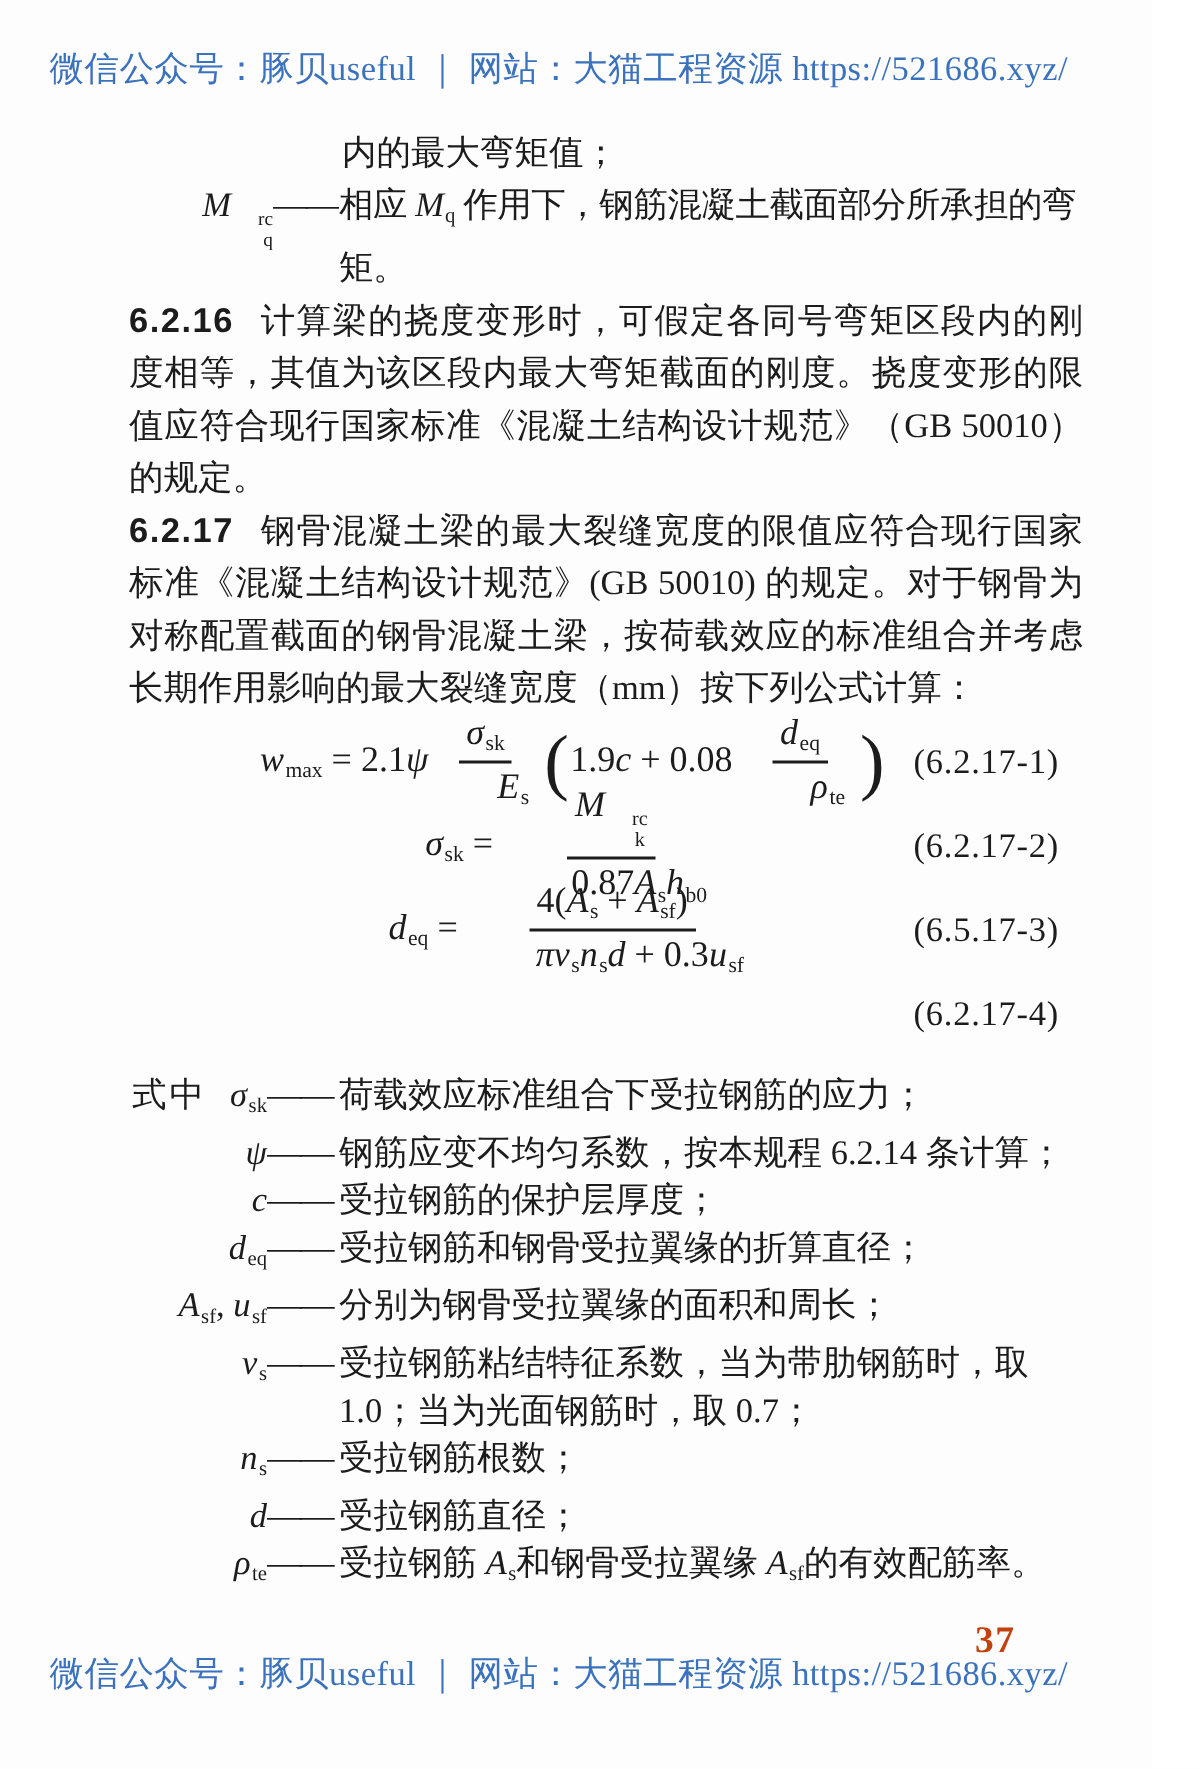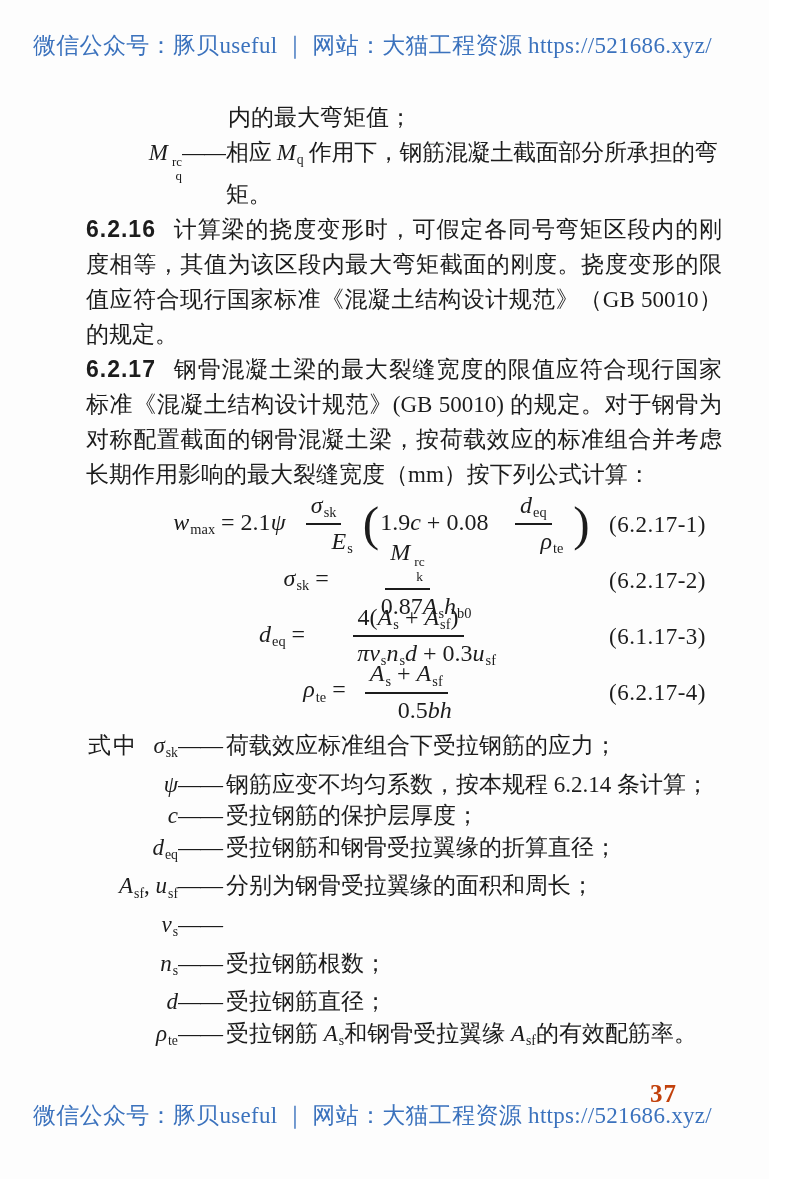--- a/index.html
+++ b/index.html
@@ -20,21 +20,21 @@
     white-space:nowrap;
     letter-spacing:0.3px;
   }
   .wm-top{left:33px;top:30px;}
   .wm-bottom{left:33px;top:1100px;}
   .pagenum{
     position:absolute;left:650px;top:1080px;
     font-size:25px;font-weight:bold;letter-spacing:1px;color:#c2410c;
   }
   
-  .bodycol{position:absolute;left:86px;top:100px;width:636px;}
+  .bodycol{position:absolute;left:86px;top:84px;width:636px;}
   .txt{font-size:23px;line-height:35px;}
   p.para{margin:0;text-align:justify;}
   .secnum{font-weight:bold;margin-right:17px;letter-spacing:1px;font-family:"Liberation Sans",sans-serif;margin-top:44px;}
   
   .carry-line{padding-left:142px;}
   .def-row{display:flex;align-items:baseline;position:relative;}
   .def-term{flex:none;width:92px;text-align:right;white-space:nowrap;}
   .def-dash{flex:none;width:48px;letter-spacing:-1px;overflow:hidden;}
   .def-text{flex:1;}
   .carry-row .def-term{width:96px;}
@@ -47,21 +47,21 @@
   .flabel{position:absolute;right:16px;top:50%;transform:translateY(-50%);font-size:23px;letter-spacing:0.5px;}
   
   .def-block{margin-top:10px;}
   .def-block .def-row{line-height:31.5px;font-size:23px;}
   .where{position:absolute;left:2px;top:0;letter-spacing:2px;}
   .closing{margin-top:8px;}
   
   .mi{font-style:italic;}
   .mtext{font-style:normal;}
   .sub{font-size:0.6em;vertical-align:-0.3em;font-style:normal;margin-left:1px;}
-  .supsub{display:inline-flex;flex-direction:column;font-size:0.56em;line-height:1.1;vertical-align:-0.45em;font-style:normal;margin-left:4px;}
+  .supsub{display:inline-flex;flex-direction:column;font-size:0.56em;line-height:1.1;vertical-align:-0.45em;font-style:normal;margin-left:18px;}
   .ss{display:block;}
   .frac{display:inline-flex;flex-direction:column;align-items:center;vertical-align:middle;margin:0 4px;text-align:center;}
   .fnum{display:block;padding:0 5px 3px 5px;border-bottom:2px solid #1c1c1c;line-height:1.12;}
   .fden{display:block;padding:3px 5px 0 5px;line-height:1.12;margin-left:37px;}
   .bigp{display:inline-block;font-size:2.05em;line-height:0;vertical-align:middle;font-style:normal;font-weight:300;margin:0 1px;}
 </style>
 </head>
 <body>
 
 <div class="page">
@@ -106,28 +106,24 @@
               <span class="fden"><span class="mtext">0.87</span><span class="mi">A</span><span class="sub">s</span><span class="mi">h</span><span class="sub">b0</span></span>
             </span></span>
     <span class="flabel">(6.2.17-2)</span>
   </div>
 
   <div class="formula-row">
     <span class="fml"><span class="mi">d</span><span class="sub">eq</span><span class="mtext"> = </span><span class="frac">
               <span class="fnum"><span class="mtext">4(</span><span class="mi">A</span><span class="sub">s</span><span class="mtext"> + </span><span class="mi">A</span><span class="sub">sf</span><span class="mtext">)</span></span>
               <span class="fden"><span class="mi">π</span><span class="mi">ν</span><span class="sub">s</span><span class="mi">n</span><span class="sub">s</span><span class="mi">d</span><span class="mtext"> + 0.3</span><span class="mi">u</span><span class="sub">sf</span></span>
             </span></span>
-    <span class="flabel">(6.1.17-3)</span>
+    <span class="flabel">(6.5.17-3)</span>
   </div>
 
   <div class="formula-row">
-    <span class="fml"><span class="mi">ρ</span><span class="sub">te</span><span class="mtext"> = </span><span class="frac">
-              <span class="fnum"><span class="mi">A</span><span class="sub">s</span><span class="mtext"> + </span><span class="mi">A</span><span class="sub">sf</span></span>
-              <span class="fden"><span class="mtext">0.5</span><span class="mi">b</span><span class="mi">h</span></span>
-            </span></span>
     <span class="flabel">(6.2.17-4)</span>
   </div>
 </div>
 
     <div class="def-block" id="def-list">
   <div class="def-row">
     <span class="where">式中</span>
     <span class="def-term"><span class="mi">σ</span><span class="sub">sk</span></span>
     <span class="def-dash">——</span>
     <span class="def-text">荷载效应标准组合下受拉钢筋的应力；</span>
@@ -158,20 +154,21 @@
     <span class="where"></span>
     <span class="def-term"><span class="mi">A</span><span class="sub">sf</span><span class="mtext">, </span><span class="mi">u</span><span class="sub">sf</span></span>
     <span class="def-dash">——</span>
     <span class="def-text">分别为钢骨受拉翼缘的面积和周长；</span>
   </div>
 
   <div class="def-row">
     <span class="where"></span>
     <span class="def-term"><span class="mi">ν</span><span class="sub">s</span></span>
     <span class="def-dash">——</span>
+    <span class="def-text">受拉钢筋粘结特征系数，当为带肋钢筋时，取 1.0；当为光面钢筋时，取 0.7；</span>
   </div>
 
   <div class="def-row">
     <span class="where"></span>
     <span class="def-term"><span class="mi">n</span><span class="sub">s</span></span>
     <span class="def-dash">——</span>
     <span class="def-text">受拉钢筋根数；</span>
   </div>
 
   <div class="def-row">

